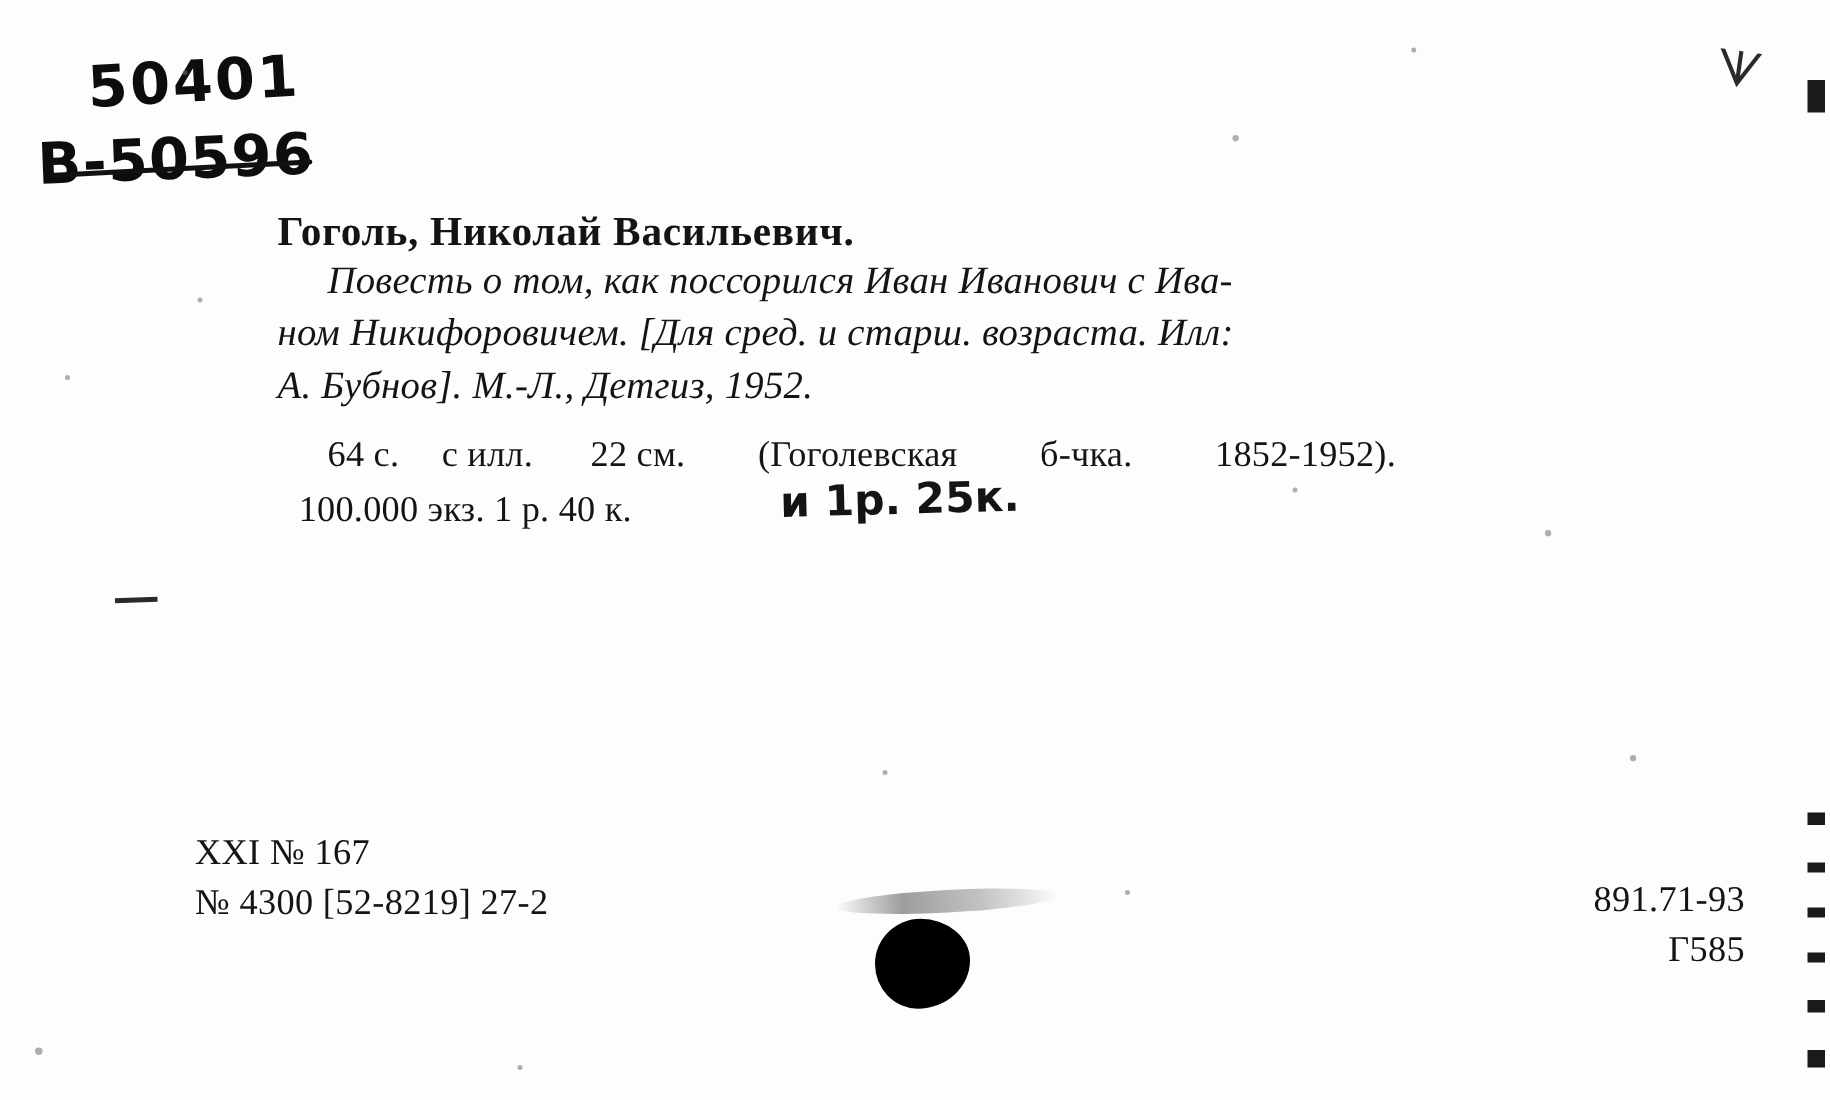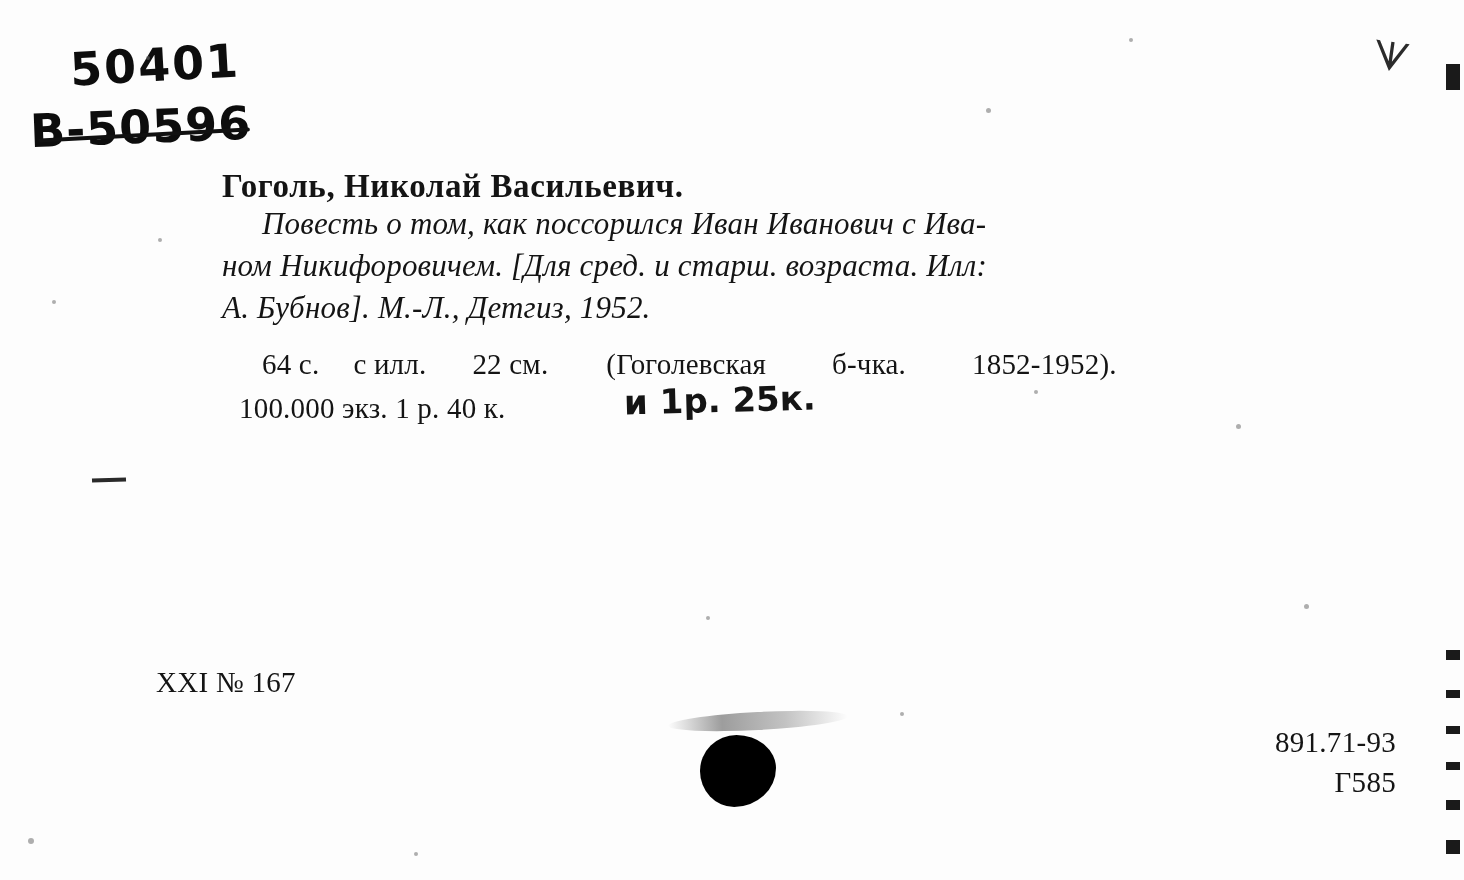--- a/index.html
+++ b/index.html
@@ -144,21 +144,20 @@
 
   
   .class-block {
     position: absolute;
     right: 68px;
     top: 700px;
     text-align: right;
     font-size: 29px;
     line-height: 40px;
     letter-spacing: .3px;
-    margin-top: 22px;
   }
 
   
   #ink-blot {
     position: absolute;
     left: 700px;
     top: 735px;
     width: 76px;
     height: 72px;
     background: #000;
@@ -216,20 +215,21 @@
     <span class="seg-a"></span><span>64 с.</span><span class="sp1"></span><span>с илл.</span><span class="sp2"></span><span>22 см.</span><span class="sp3"></span><span>(Гоголевская</span><span class="sp4"></span><span>б-чка.</span><span class="sp4"></span><span>1852-1952).</span>
   </div>
 
   <div class="print-run">100.000 экз. 1 р. 40 к.</div>
   <div id="hand-price">и 1р. 25к.</div>
 
   <div id="stray-dash"></div>
 
   <div class="footer-block">
     <div class="ln">XXI № 167</div>
+    <div class="ln">№ 4300 [52-8219] 27-2</div>
   </div>
 
   <div class="class-block">
     <div>891.71-93</div>
     <div>Г585</div>
   </div>
 
   <div id="blot-smear"></div>
   <div id="ink-blot"></div>
 

